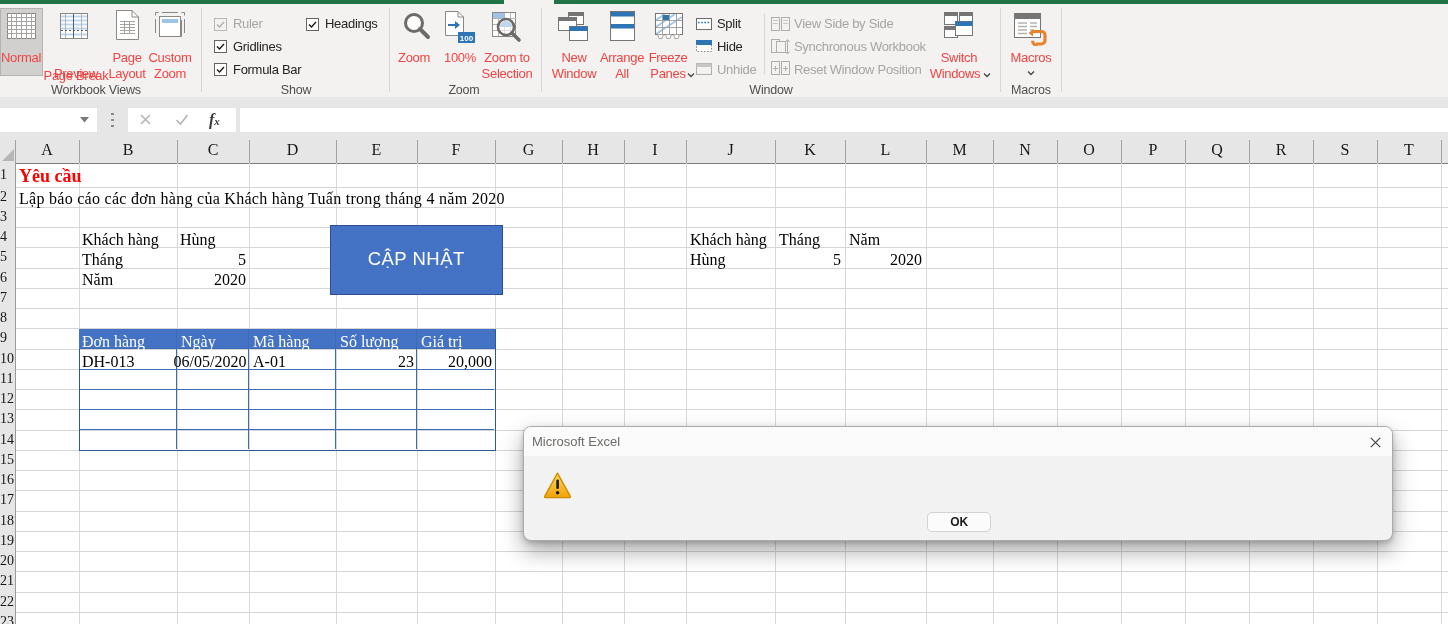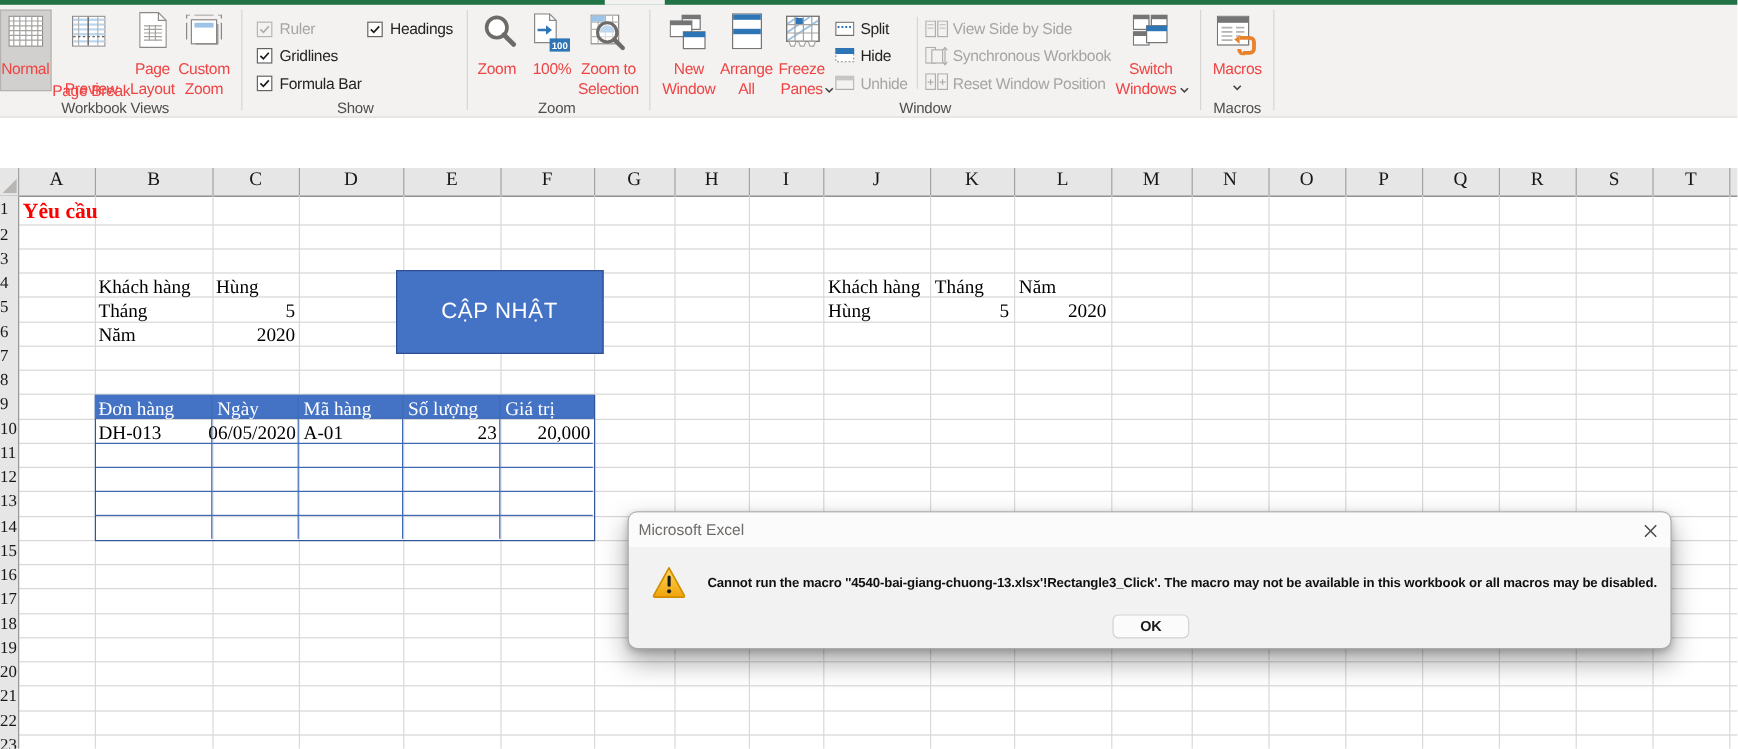--- a/index.html
+++ b/index.html
@@ -252,20 +252,36 @@
       <path d="M19 18.5 H27.5 A3.5 3.5 0 0 1 31 22 V27.5 A3.5 3.5 0 0 1 27.5 31 H22" fill="none" stroke="#e8822d" stroke-width="3.2"></path>
       <path d="M23.5 31 A3.2 3.2 0 0 1 20.3 27.8 L17 27.8 A6 6 0 0 0 23.5 33.8 Z" fill="#e8822d"></path>
       <path d="M19 16.5 L14.5 20 L19 23.5" fill="#e8822d" stroke="none"></path>
     </svg>
     <div class="rlabel c" style="left:1031px;top:46px;">Macros</div>
     <svg class="abs" style="left:1027px;top:66px;" width="8" height="6">
         <path d="M1 1.5L4 4.5L7 1.5" fill="none" stroke="#444" stroke-width="1.3"></path>
       </svg>
     <div class="glabel" style="left:1031px;">Macros</div>
     <div class="gsep" style="left:1061px;"></div>
+  </div>
+  <div class="abs" id="fbar">
+  <div class="wbox" style="left:0;width:97px;"></div>
+  <svg class="abs" style="left:80px;top:20px;" width="9" height="6">
+        <path d="M0 0L9 0L4.5 5.5Z" fill="#7a7a78"></path>
+      </svg>
+  <div class="abs" style="left:111px;top:14px;width:3px;height:18px;background-image:radial-gradient(circle 1.4px, #8a8a8a 1.2px, transparent 1.4px);background-size:3px 6px;"></div>
+  <div class="wbox" style="left:128px;width:108px;"></div>
+  <svg class="abs" style="left:139px;top:16px;" width="13" height="13">
+        <path d="M2 2L11 11M11 2L2 11" stroke="#b8b6b4" stroke-width="1.7"></path>
+      </svg>
+  <svg class="abs" style="left:175px;top:16px;" width="14" height="13">
+        <path d="M1.5 7L5.5 11L12.5 2" fill="none" stroke="#b8b6b4" stroke-width="1.7"></path>
+      </svg>
+  <div class="abs" style="left:209px;top:11px;width:20px;height:24px;font-family:'Liberation Serif',serif;font-style:italic;font-weight:bold;font-size:16px;color:#3b3a39;line-height:24px;">f<span style="font-size:11px;">x</span></div>
+  <div class="wbox" style="left:240px;width:1208px;"></div>
   </div>
   <div class="abs" id="sheet">
   <div id="colhead">
   <div class="chline" style="left:15px;"></div>
   <div class="chline" style="left:79px;"></div>
   <div class="chline" style="left:177px;"></div>
   <div class="chline" style="left:249px;"></div>
   <div class="chline" style="left:336px;"></div>
   <div class="chline" style="left:417px;"></div>
   <div class="chline" style="left:495px;"></div>
@@ -368,20 +384,21 @@
   <div class="rnum" style="top:309.75px;height:20.25px;line-height:20.25px;">15</div>
   <div class="rnum" style="top:330.00px;height:20.25px;line-height:20.25px;">16</div>
   <div class="rnum" style="top:350.25px;height:20.25px;line-height:20.25px;">17</div>
   <div class="rnum" style="top:370.50px;height:20.25px;line-height:20.25px;">18</div>
   <div class="rnum" style="top:390.75px;height:20.25px;line-height:20.25px;">19</div>
   <div class="rnum" style="top:411.00px;height:20.25px;line-height:20.25px;">20</div>
   <div class="rnum" style="top:431.25px;height:20.25px;line-height:20.25px;">21</div>
   <div class="rnum" style="top:451.50px;height:20.25px;line-height:20.25px;">22</div>
   <div class="rnum" style="top:471.75px;height:20.25px;line-height:20.25px;">23</div>
   <div class="cell" style="left:19px;top:25px;height:23.5px;line-height:23.5px;font-weight:bold;font-size:18px;color:#fe0000;">Yêu cầu</div>
+  <div class="cell" style="left:19px;top:49px;height:20.25px;line-height:20.25px;letter-spacing:0.28px;">Lập báo cáo các đơn hàng của Khách hàng Tuấn trong tháng 4 năm 2020</div>
   <div class="cell" style="left:82px;top:89.5px;height:20.25px;line-height:20.25px;">Khách hàng</div>
   <div class="cell" style="left:180px;top:89.5px;height:20.25px;line-height:20.25px;">Hùng</div>
   <div class="cell" style="left:690px;top:89.5px;height:20.25px;line-height:20.25px;">Khách hàng</div>
   <div class="cell" style="left:779px;top:89.5px;height:20.25px;line-height:20.25px;">Tháng</div>
   <div class="cell" style="left:849px;top:89.5px;height:20.25px;line-height:20.25px;">Năm</div>
   <div class="cell" style="left:82px;top:109.75px;height:20.25px;line-height:20.25px;">Tháng</div>
   <div class="cellr" style="left:246px;top:109.75px;height:20.25px;line-height:20.25px;">5</div>
   <div class="cell" style="left:690px;top:109.75px;height:20.25px;line-height:20.25px;">Hùng</div>
   <div class="cellr" style="left:841px;top:109.75px;height:20.25px;line-height:20.25px;">5</div>
   <div class="cellr" style="left:922px;top:109.75px;height:20.25px;line-height:20.25px;">2020</div>
@@ -420,17 +437,16 @@
       <defs>
             <linearGradient id="gw" x1="0" y1="0" x2="0" y2="1">
               <stop offset="0" stop-color="#ffd75e"></stop>
               <stop offset="1" stop-color="#f0a30a"></stop>
             </linearGradient>
           </defs>
       <path d="M14.5 2.2L27.2 25.2Q27.8 26.6 26.2 26.6H2.8Q1.2 26.6 1.8 25.2Z" fill="url(#gw)" stroke="#d18d00" stroke-width="1.4" stroke-linejoin="round"></path>
       <rect x="13.3" y="8.5" width="2.6" height="9.5" rx="1.3" fill="#1a1a1a"></rect>
       <circle cx="14.6" cy="21.8" r="1.7" fill="#1a1a1a"></circle>
     </svg>
-    <div style="position:absolute;left:66px;top:53px;font-size:11px;font-weight:bold;letter-spacing:-0.12px;color:#111;white-space:nowrap;">Cannot run the macro ''4540-bai-giang-chuong-13.xlsx'!Rectangle3_Click'. The macro may not be available in this workbook or all macros may be disabled.</div>
     <div style="position:absolute;left:403.5px;top:85.2px;width:64.3px;height:19.8px;background:#fbfbfb;border:1px solid #d2d2d2;border-radius:5px;box-sizing:border-box;font-size:12px;font-weight:600;color:#1b1b1b;text-align:center;line-height:18px;">OK</div>
   </div>
   </div>
 </div>
 
 </body></html>

